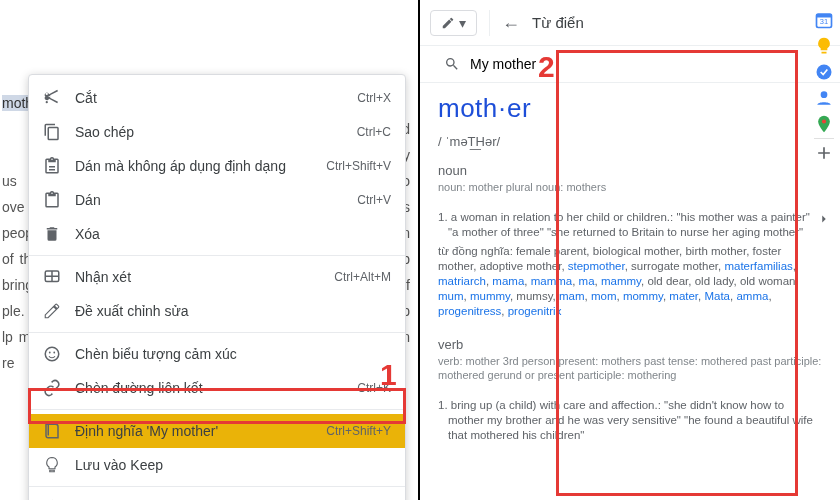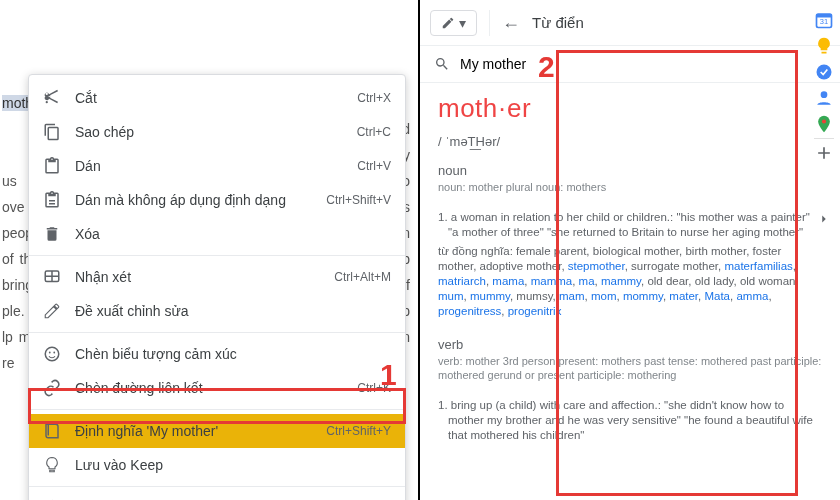--- a/index.html
+++ b/index.html
@@ -19,25 +19,25 @@
   .sep { height: 1px; background: #e8eaed; margin: 4px 0; }
   .redbox1 { position: absolute; border: 3px solid #e53935; pointer-events: none; z-index: 20; }
   .num { position: absolute; font-weight: 700; font-size: 30px; color: #e53935; z-index: 21; }
   
   .toolbar { display: flex; align-items: center; gap: 12px; height: 46px; padding: 0 10px; border-bottom: 1px solid #eceff1; }
   .pen { border: 1px solid #dadce0; border-radius: 4px; padding: 4px 10px; color: #5f6368; font-size: 14px; display: flex; align-items: center; gap: 4px; }
   .tbdiv { width: 1px; height: 26px; background: #eceff1; }
   .back { color: #5f6368; font-size: 18px; }
   .ttl { font-size: 15px; color: #3c4043; flex: 1; }
   .x { color: #5f6368; font-size: 16px; }
-  .search-row { display: flex; align-items: flex-end; gap: 10px; padding: 10px 14px; border-bottom: 1px solid #eceff1; }
+  .search-row { display: flex; align-items: flex-end; gap: 10px; padding: 10px 24px; border-bottom: 1px solid #eceff1; }
   .lupa { color: #5f6368; }
   .search-row input { border: none; outline: none; font-size: 14px; flex: 1; }
   .dict { padding: 10px 18px 14px; font-size: 12px; color: #5f6368; height: 398px; overflow: hidden; }
-  .hw { font-size: 26px; color: #ef4444; letter-spacing: 0.5px; }
+  .hw { font-size: 26px; color: #1d4ed8; letter-spacing: 0.5px; }
   .pron { margin-top: 10px; font-size: 13px; color: #5f6368; }
   .pos { margin-top: 14px; font-weight: 400; color: #5f6368; font-size: 13px; }
   .forms { font-size: 11px; color: #80868b; margin-top: 2px; line-height: 14px; }
   .def { margin-top: 16px; font-size: 11.5px; color: #5f6368; line-height: 15px; padding-left: 10px; text-indent: -10px; }
   .syn { margin-top: 4px; font-size: 11.5px; line-height: 15px; }
   .syn .lead { color: #5f6368; }
   .syn .lk { color: #1a73e8; }
   .side-rail { position: absolute; right: 4px; top: 8px; display: flex; flex-direction: column; gap: 2px; align-items: center; }
   .side-rail .sic { width: 24px; height: 24px; display: flex; align-items: center; justify-content: center; }
   svg { display: block; }
@@ -98,34 +98,34 @@
             <svg width="18" height="18" viewBox="0 0 24 24" fill="#5f6368">
               <path d="M16 1H4a2 2 0 0 0-2 2v14h2V3h12V1zm3 4H8a2 2 0 0 0-2 2v14a2 2 0 0 0 2 2h11a2 2 0 0 0 2-2V7a2 2 0 0 0-2-2zm0 16H8V7h11v14z"></path>
             </svg>
           </span>
           <span class="lbl">Sao chép</span>
           <span class="sc">Ctrl+C</span>
         </div>
         <div class="mi">
           <span class="ic">
             <svg width="18" height="18" viewBox="0 0 24 24" fill="#5f6368">
+              <path d="M19 2h-4.18A3 3 0 0 0 9.18 2H5a2 2 0 0 0-2 2v16a2 2 0 0 0 2 2h14a2 2 0 0 0 2-2V4a2 2 0 0 0-2-2zm-7 0a1 1 0 1 1-1 1 1 1 0 0 1 1-1zm7 18H5V4h2v3h10V4h2zM8 12h8v2H8zm0 4h8v2H8z"></path>
+            </svg>
+          </span>
+          <span class="lbl">Dán mà không áp dụng định dạng</span>
+          <span class="sc">Ctrl+Shift+V</span>
+        </div>
+        <div class="mi">
+          <span class="ic">
+            <svg width="18" height="18" viewBox="0 0 24 24" fill="#5f6368">
               <path d="M19 2h-4.18A3 3 0 0 0 9.18 2H5a2 2 0 0 0-2 2v16a2 2 0 0 0 2 2h14a2 2 0 0 0 2-2V4a2 2 0 0 0-2-2zm-7 0a1 1 0 1 1-1 1 1 1 0 0 1 1-1zm7 18H5V4h2v3h10V4h2z"></path>
             </svg>
           </span>
           <span class="lbl">Dán</span>
           <span class="sc">Ctrl+V</span>
-        </div>
-        <div class="mi">
-          <span class="ic">
-            <svg width="18" height="18" viewBox="0 0 24 24" fill="#5f6368">
-              <path d="M19 2h-4.18A3 3 0 0 0 9.18 2H5a2 2 0 0 0-2 2v16a2 2 0 0 0 2 2h14a2 2 0 0 0 2-2V4a2 2 0 0 0-2-2zm-7 0a1 1 0 1 1-1 1 1 1 0 0 1 1-1zm7 18H5V4h2v3h10V4h2zM8 12h8v2H8zm0 4h8v2H8z"></path>
-            </svg>
-          </span>
-          <span class="lbl">Dán mà không áp dụng định dạng</span>
-          <span class="sc">Ctrl+Shift+V</span>
         </div>
         <div class="mi">
           <span class="ic">
             <svg width="18" height="18" viewBox="0 0 24 24" fill="#5f6368">
               <path d="M6 19a2 2 0 0 0 2 2h8a2 2 0 0 0 2-2V7H6v12zM19 4h-3.5l-1-1h-5l-1 1H5v2h14V4z"></path>
             </svg>
           </span>
           <span class="lbl">Xóa</span>
           <span class="sc"></span>
         </div>

